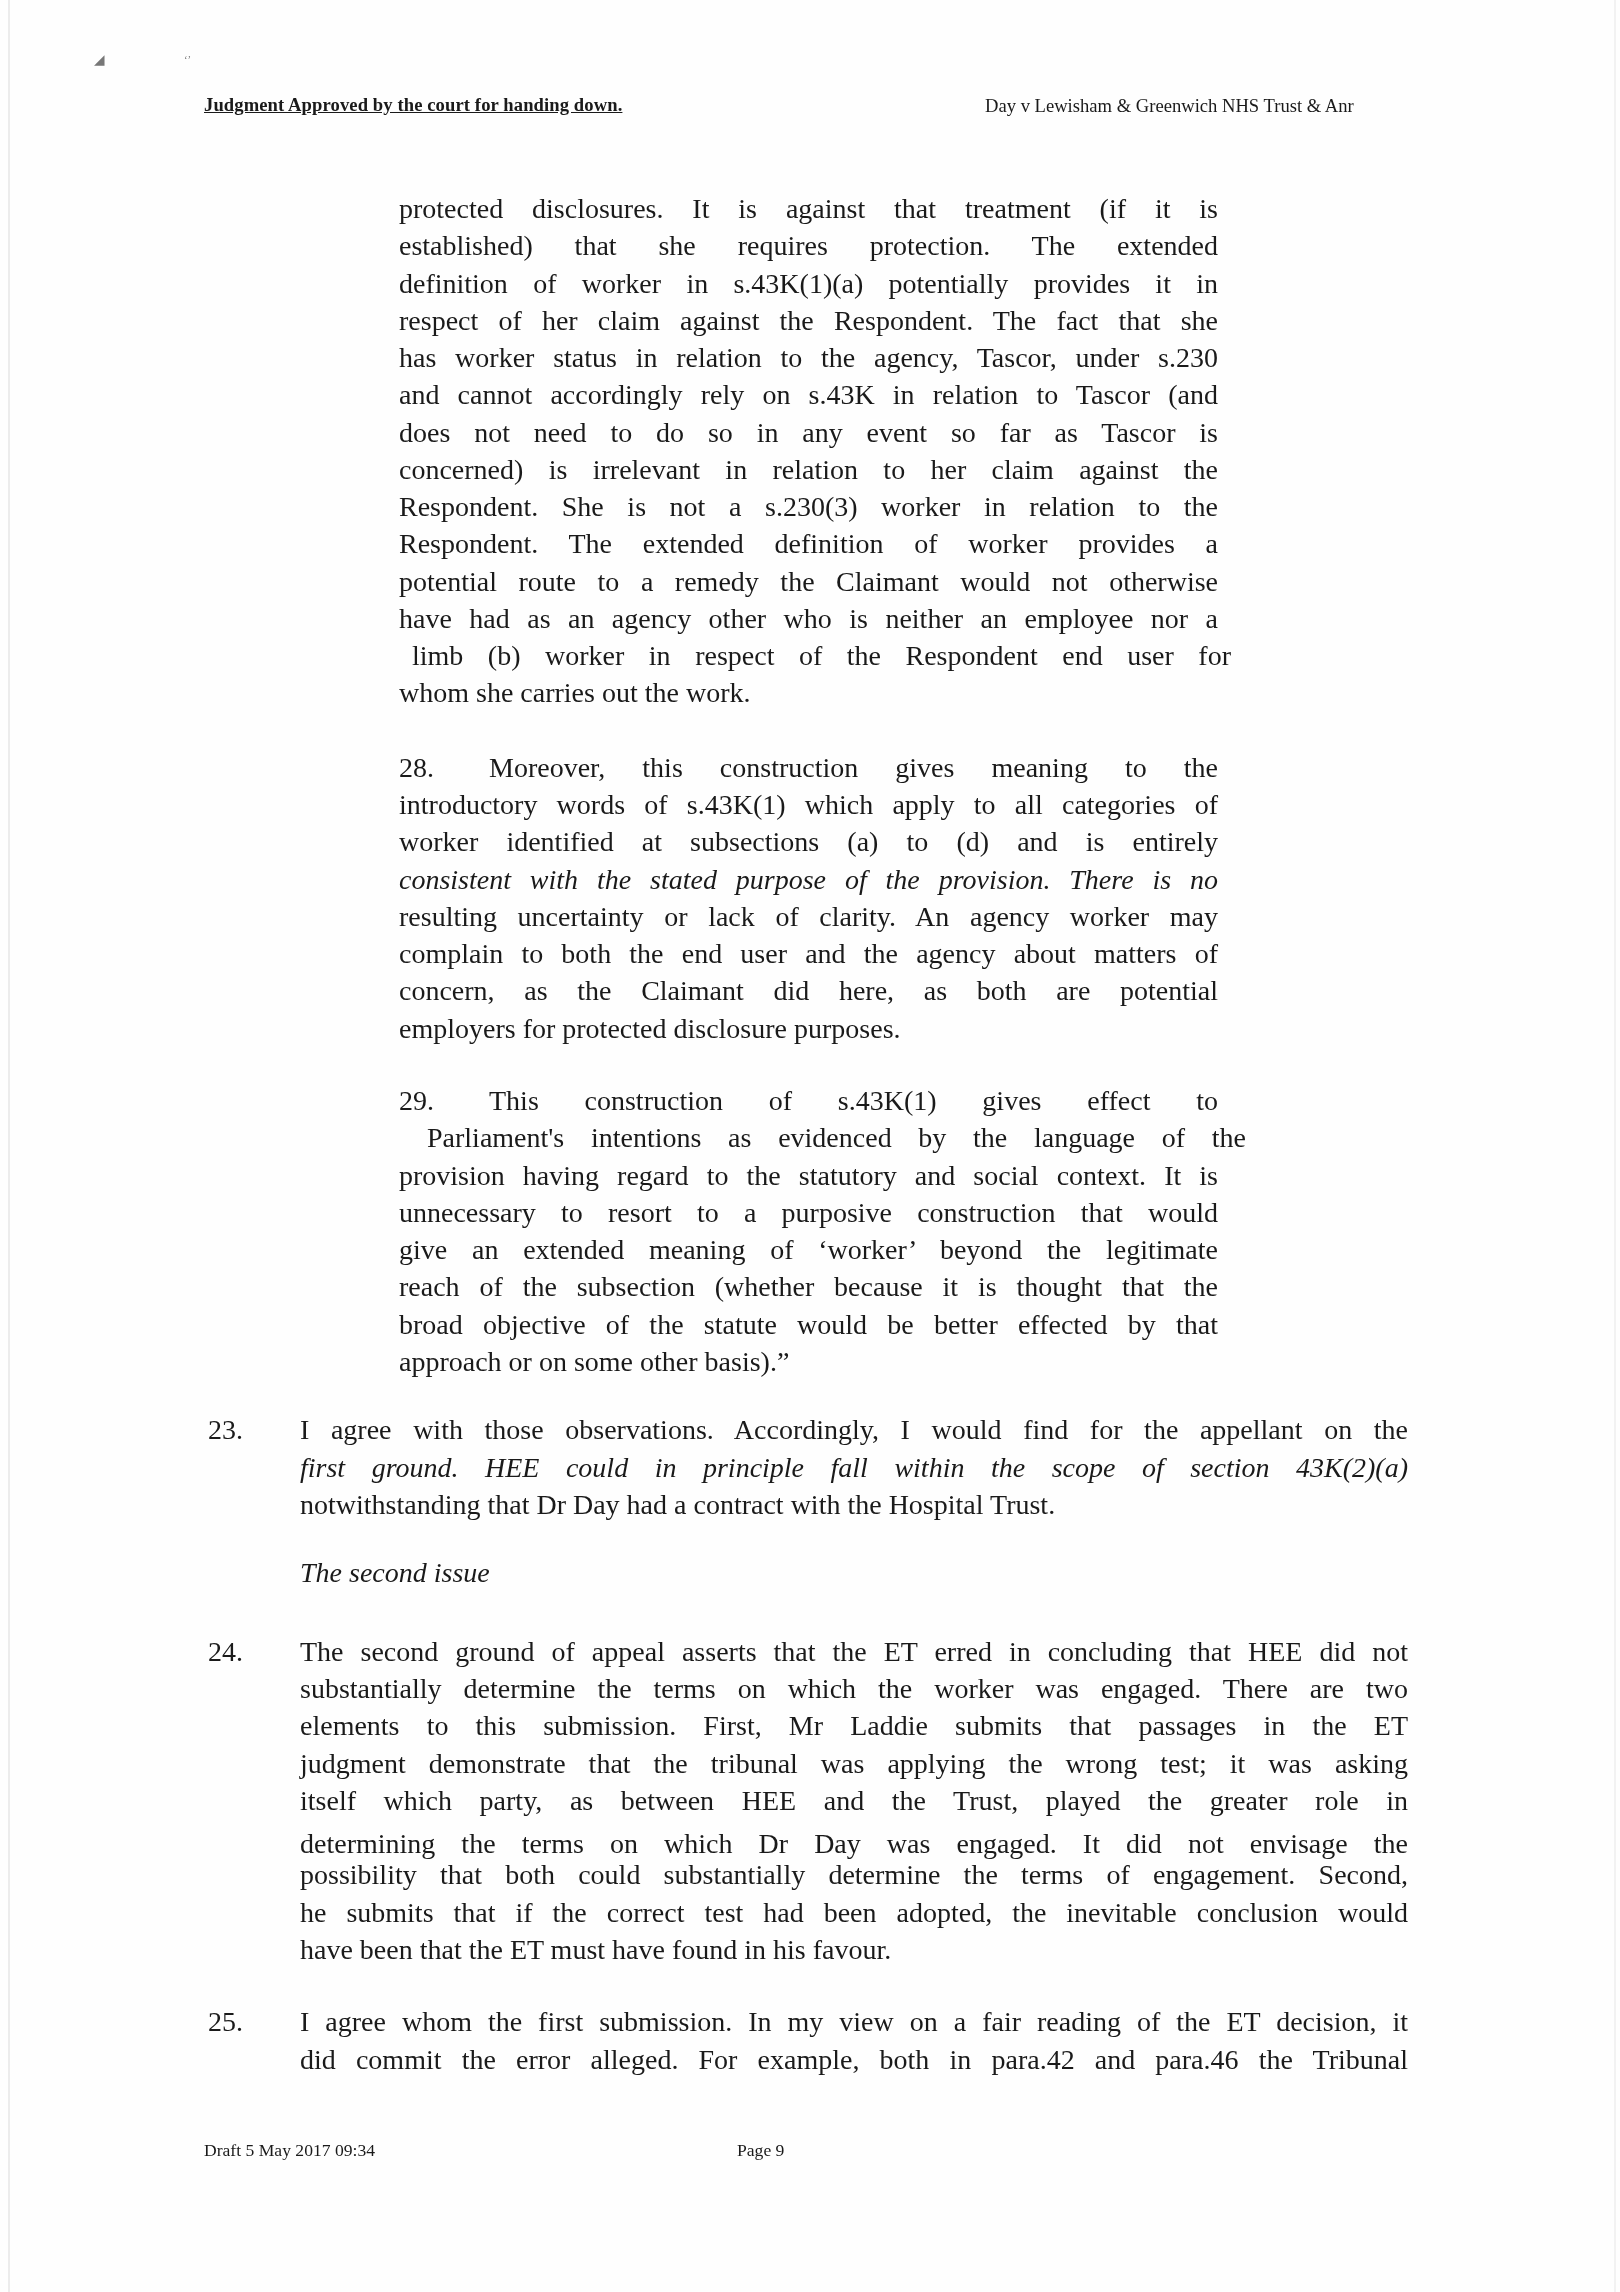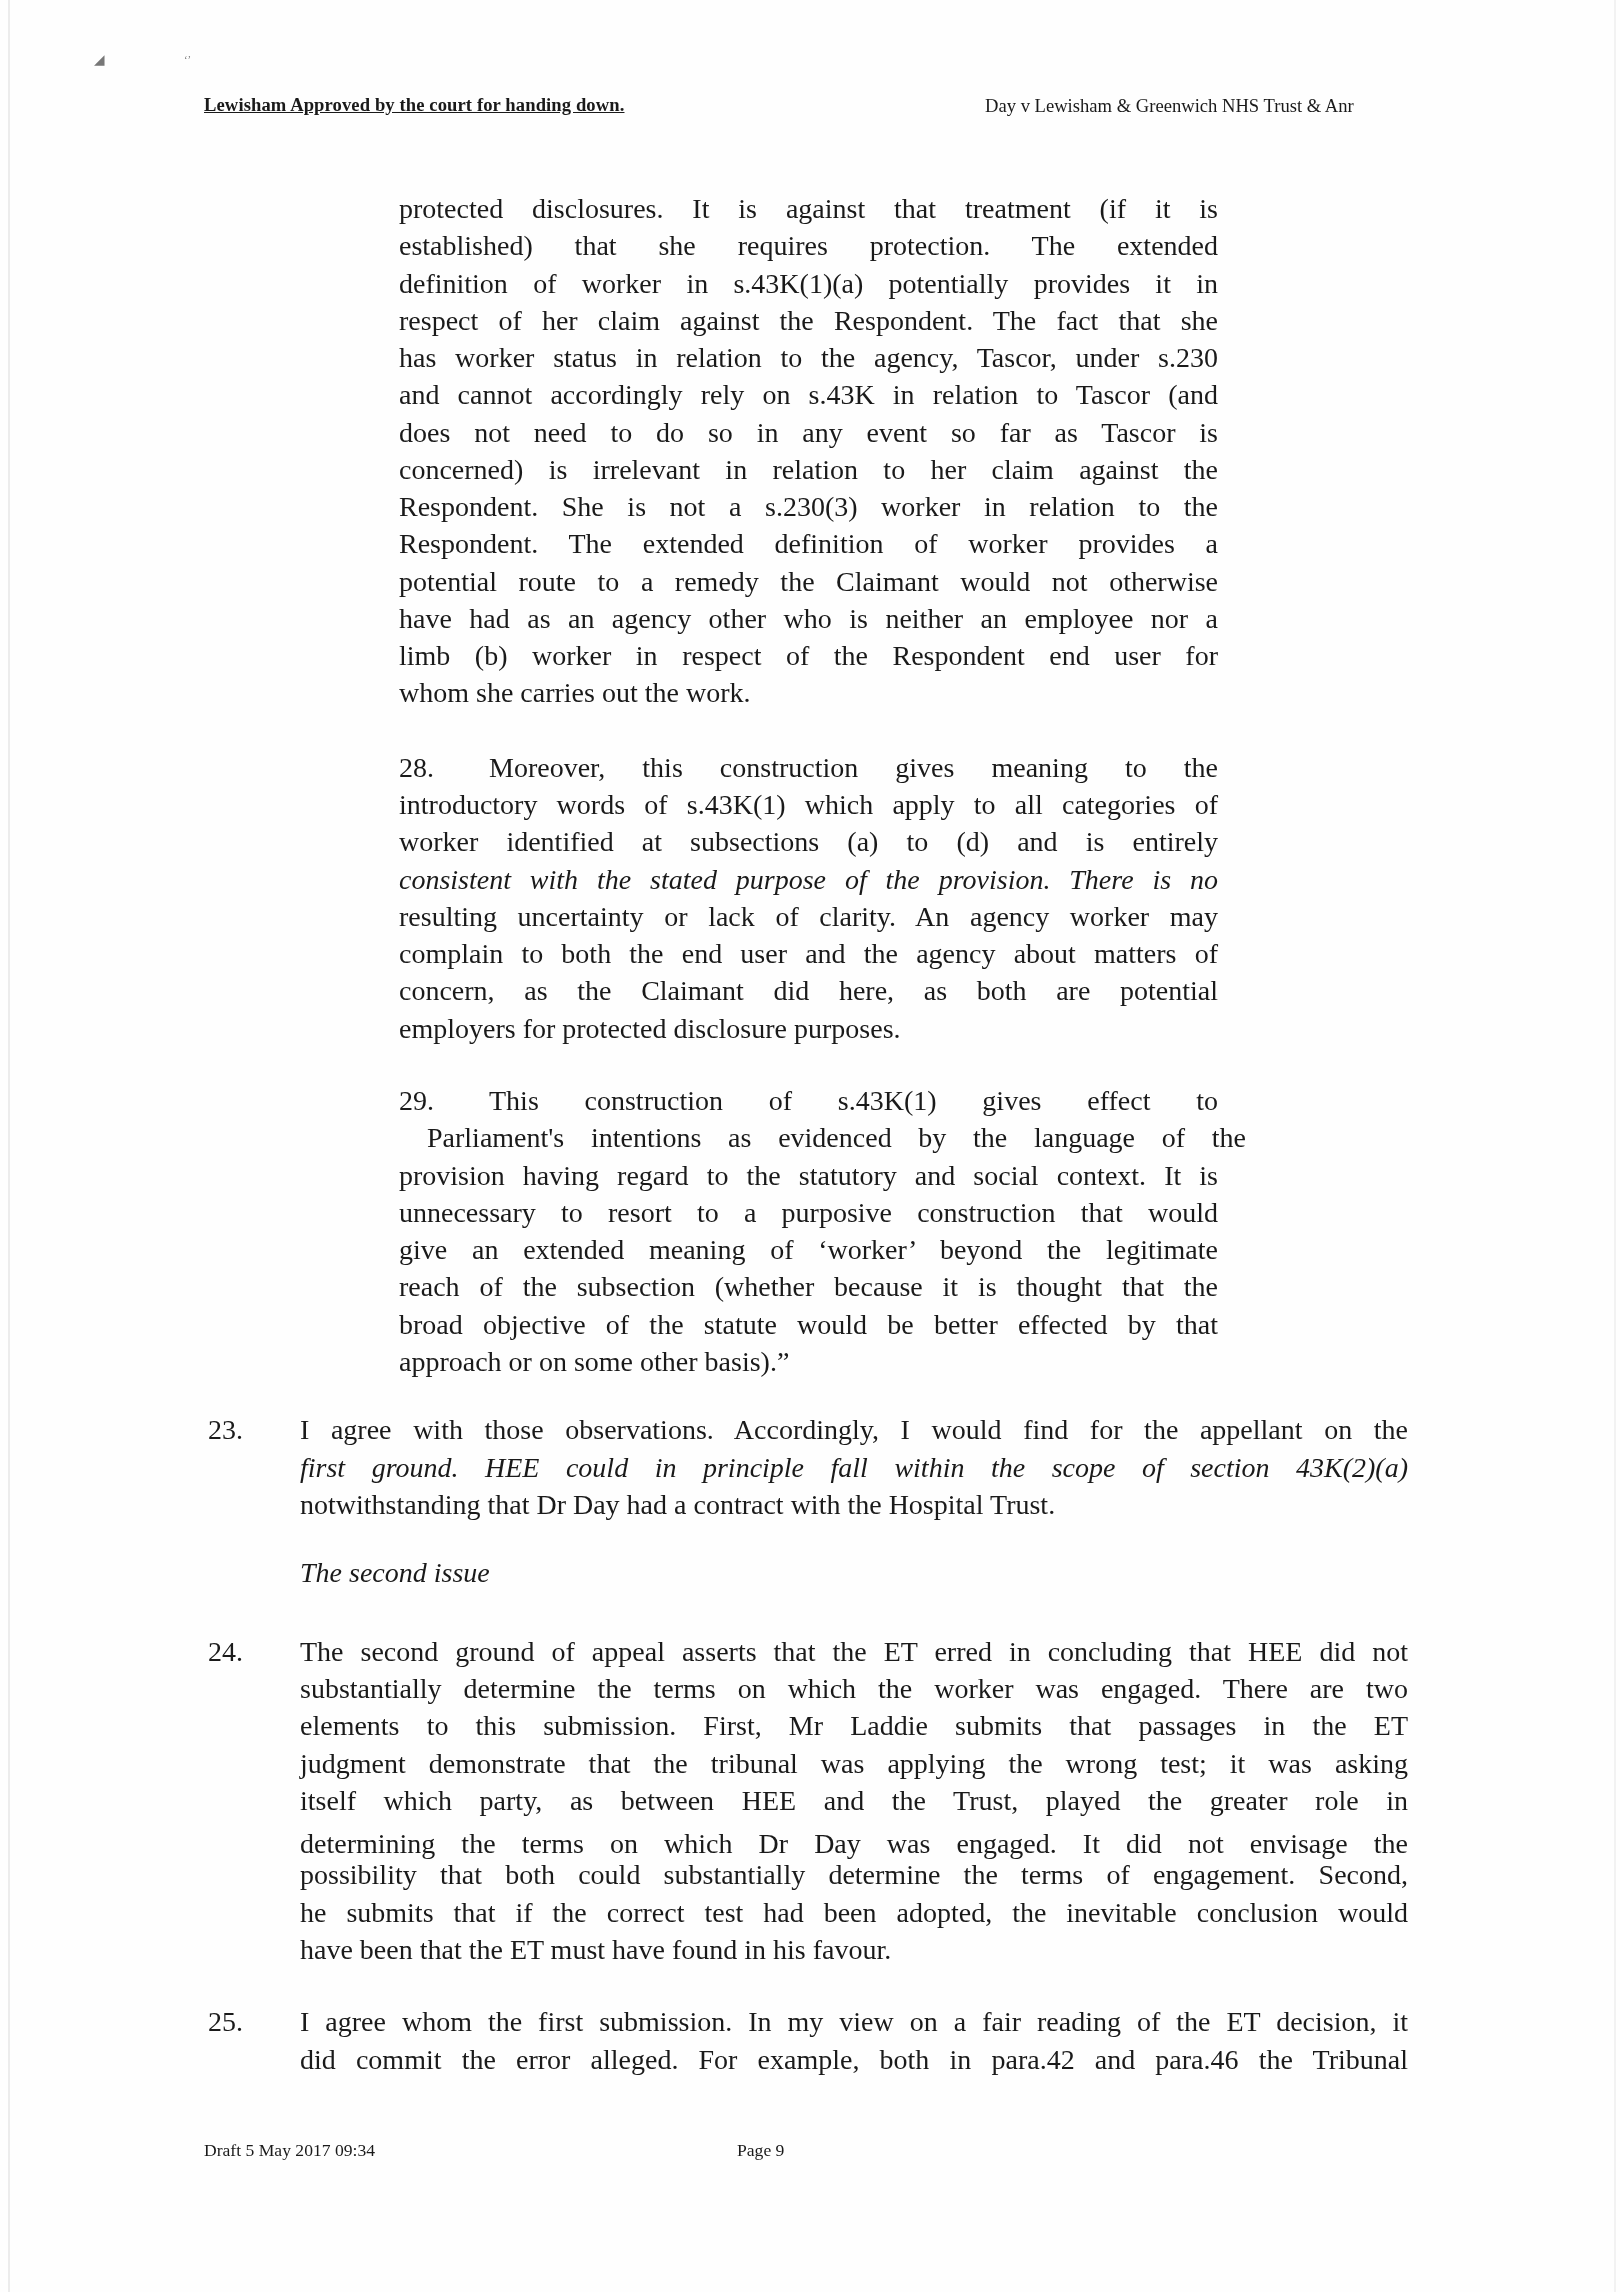--- a/index.html
+++ b/index.html
@@ -25,37 +25,37 @@
 </style>
 </head>
 <body>
 
 <div class="page">
   <div class="edge-left"></div>
   <div class="edge-right"></div>
   <div class="speck" style="left:94px;top:53px;">◢</div>
   <div class="speck" style="left:184px;top:53px;font-size:10.8px;">‘’</div>
 
-  <div class="hdr-left">Lewisham Approved by the court for handing down.</div>
+  <div class="hdr-left">Judgment Approved by the court for handing down.</div>
   <div class="hdr-right">Day v Lewisham &amp; Greenwich NHS Trust &amp; Anr</div>
 
   <div class="quote">
     <div class="line" style="top:190px;">protected disclosures.  It is against that treatment (if it is</div>
     <div class="line" style="top:227px;">established) that she requires protection.  The extended</div>
     <div class="line" style="top:265px;">definition of worker in s.43K(1)(a) potentially provides it in</div>
     <div class="line" style="top:302px;">respect of her claim against the Respondent.  The fact that she</div>
     <div class="line" style="top:339px;">has worker status in relation to the agency, Tascor, under s.230</div>
     <div class="line" style="top:376px;">and cannot accordingly rely on s.43K in relation to Tascor (and</div>
     <div class="line" style="top:414px;">does not need to do so in any event so far as Tascor is</div>
     <div class="line" style="top:451px;">concerned) is irrelevant in relation to her claim against the</div>
     <div class="line" style="top:488px;">Respondent.  She is not a s.230(3) worker in relation to the</div>
     <div class="line" style="top:525px;">Respondent.  The extended definition of worker provides a</div>
     <div class="line" style="top:563px;">potential route to a remedy the Claimant would not otherwise</div>
     <div class="line" style="top:600px;">have had as an agency other who is neither an employee nor a</div>
-    <div class="line" style="top:637px;">limb (b) worker in respect of the Respondent end user for</div>
+    <div class="line" style="top:637px;margin-left:13px;">limb (b) worker in respect of the Respondent end user for</div>
     <div class="line last" style="top:674px;">whom she carries out the work.</div>
 
     <div class="line" style="top:749px;"><span class="qnum">28.</span><span>Moreover, this construction gives meaning to the</span></div>
     <div class="line" style="top:786px;">introductory words of s.43K(1) which apply to all categories of</div>
     <div class="line" style="top:823px;">worker identified at subsections (a) to (d) and is entirely</div>
     <div class="line" style="top:861px;font-style:italic;">consistent with the stated purpose of the provision.  There is no</div>
     <div class="line" style="top:898px;">resulting uncertainty or lack of clarity.  An agency worker may</div>
     <div class="line" style="top:935px;">complain to both the end user and the agency about matters of</div>
     <div class="line" style="top:972px;">concern, as the Claimant did here, as both are potential</div>
     <div class="line last" style="top:1010px;">employers for protected disclosure purposes.</div>

